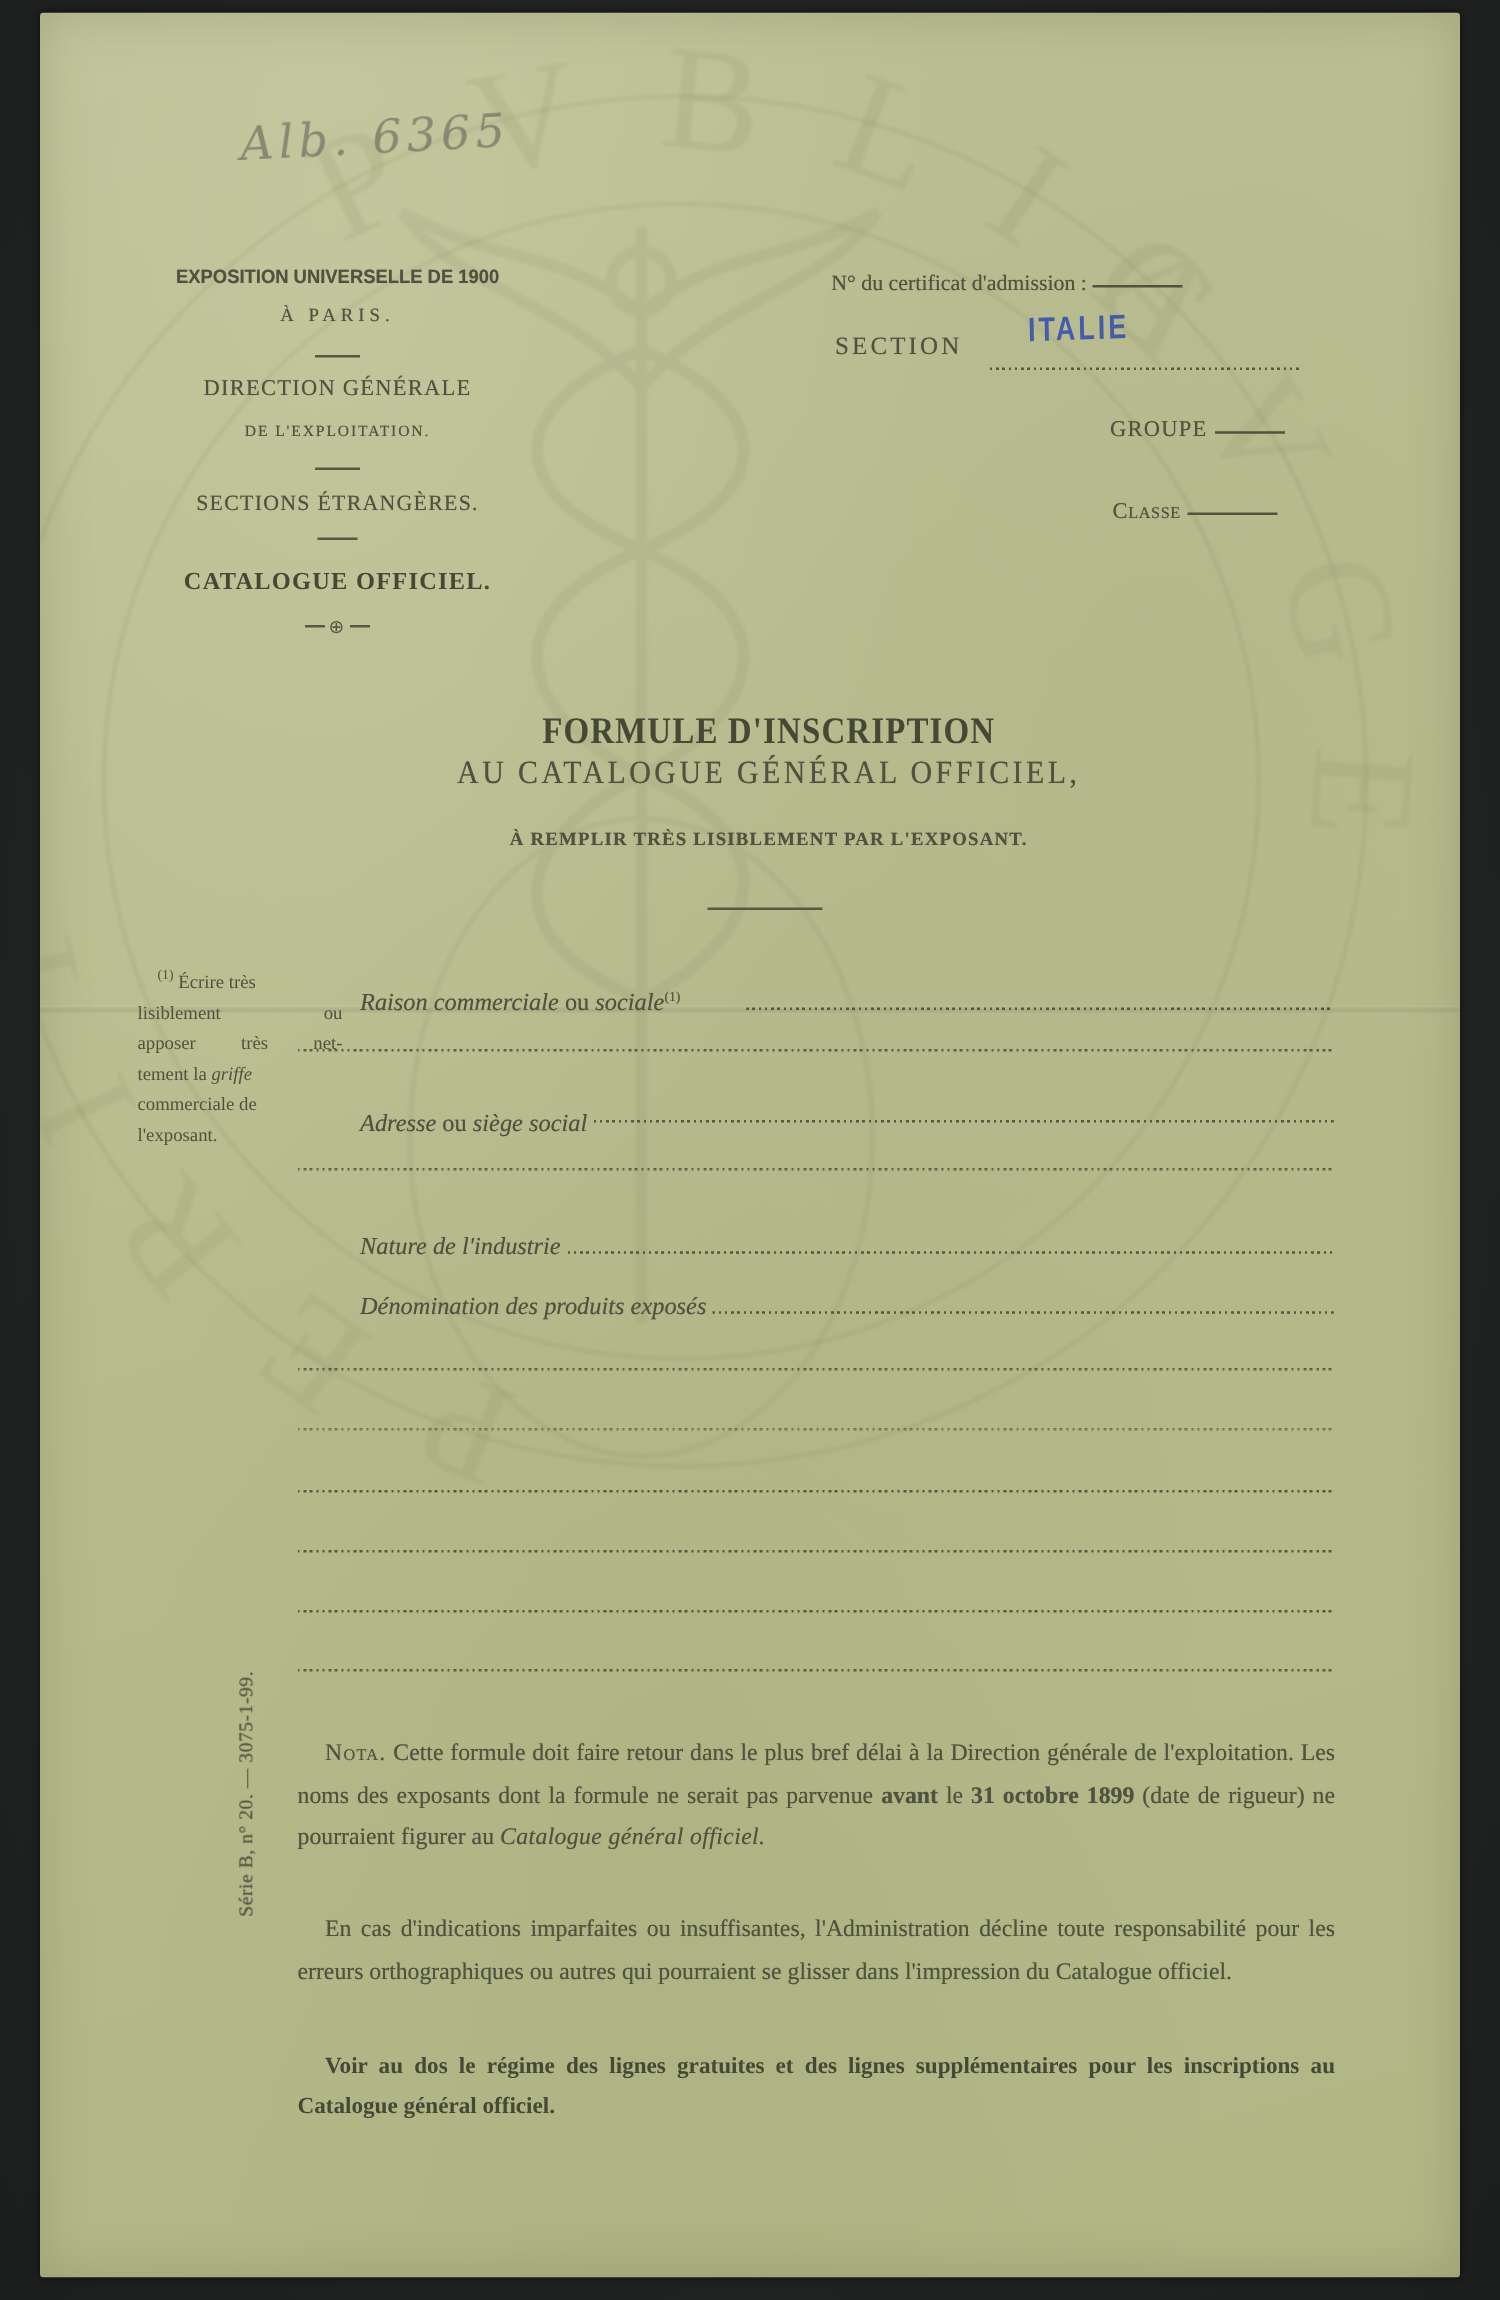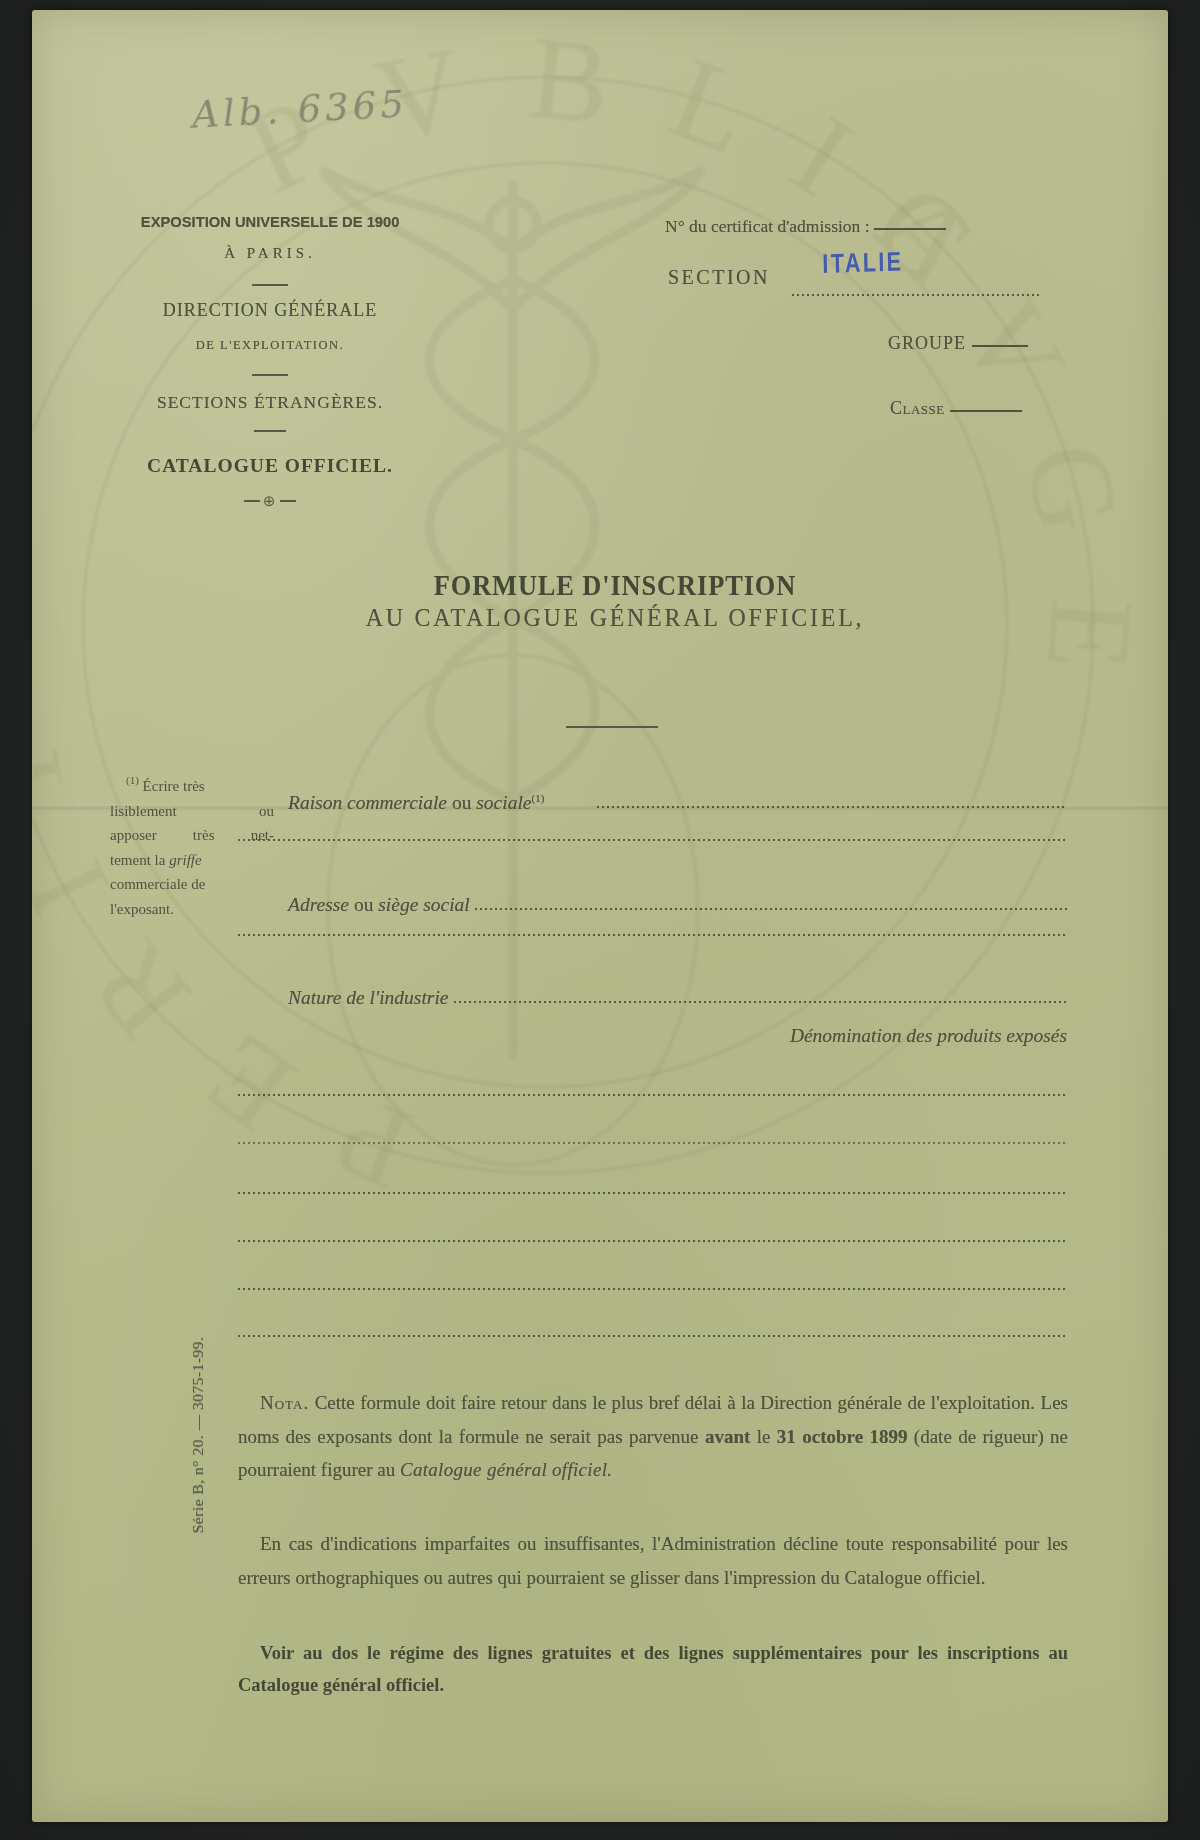--- a/index.html
+++ b/index.html
@@ -122,49 +122,50 @@
     <span class="sc">Classe</span>
     <span class="sline" style="width:72px;"></span>
   </div>
 
   <div class="abs ctrT dark" style="top:568px;font-size:30px;font-weight:bold;letter-spacing:1px;">
     <span style="display:inline-block;transform:scaleX(.88);">FORMULE D'INSCRIPTION</span>
   </div>
   <div class="abs ctrT ink" style="top:603px;font-size:26px;letter-spacing:3px;">
     <span style="display:inline-block;transform:scaleX(.92);">AU CATALOGUE GÉNÉRAL OFFICIEL,</span>
   </div>
+  <div class="abs ctrT ink" style="top:664px;font-size:15px;font-weight:bold;letter-spacing:1px;">À REMPLIR TRÈS LISIBLEMENT PAR L'EXPOSANT.</div>
   <div class="abs rule" style="left:566px;top:726px;width:92px;"></div>
 
   <div class="abs mnote">
     <div><span style="display:inline-block;width:16px;"></span><sup>(1)</sup> <span>Écrire très</span></div>
     <div class="j">lisiblement ou</div>
     <div class="j">apposer très net-</div>
     <div><span>tement la</span> <i>griffe</i></div>
     <div>commerciale de</div>
     <div>l'exposant.</div>
   </div>
 
   <div class="frow ink" style="top:782px;gap:48px;">
     <span class="flabel"><i>Raison commerciale</i> <span class="rm">ou</span> <i>sociale</i><sup>(1)</sup></span>
     <span class="leader dotl"></span>
   </div>
   <div class="bline dotl" style="top:839px;"></div>
 
-  <div class="frow ink" style="top:884px;">
+  <div class="frow ink" style="top:884px;align-items:center;">
     <span class="flabel"><i>Adresse</i> <span class="rm">ou</span> <i>siège social</i></span>
     <span class="leader dotl"></span>
   </div>
   <div class="bline dotl" style="top:934px;"></div>
 
   <div class="frow ink" style="top:977px;">
     <span class="flabel"><i>Nature de l'industrie</i></span>
     <span class="leader dotl"></span>
   </div>
 
-  <div class="frow ink" style="top:1025px;flex-direction:column;">
+  <div class="frow ink" style="top:1025px;">
     <span class="flabel"><i>Dénomination des produits exposés</i></span>
     <span class="leader dotl"></span>
   </div>
 
   <div class="bline dotl" style="top:1094px;"></div>
   <div class="bline dotl" style="top:1142px;opacity:.75;"></div>
   <div class="bline dotl" style="top:1192px;"></div>
   <div class="bline dotl" style="top:1240px;"></div>
   <div class="bline dotl" style="top:1288px;"></div>
   <div class="bline dotl" style="top:1335px;"></div>

